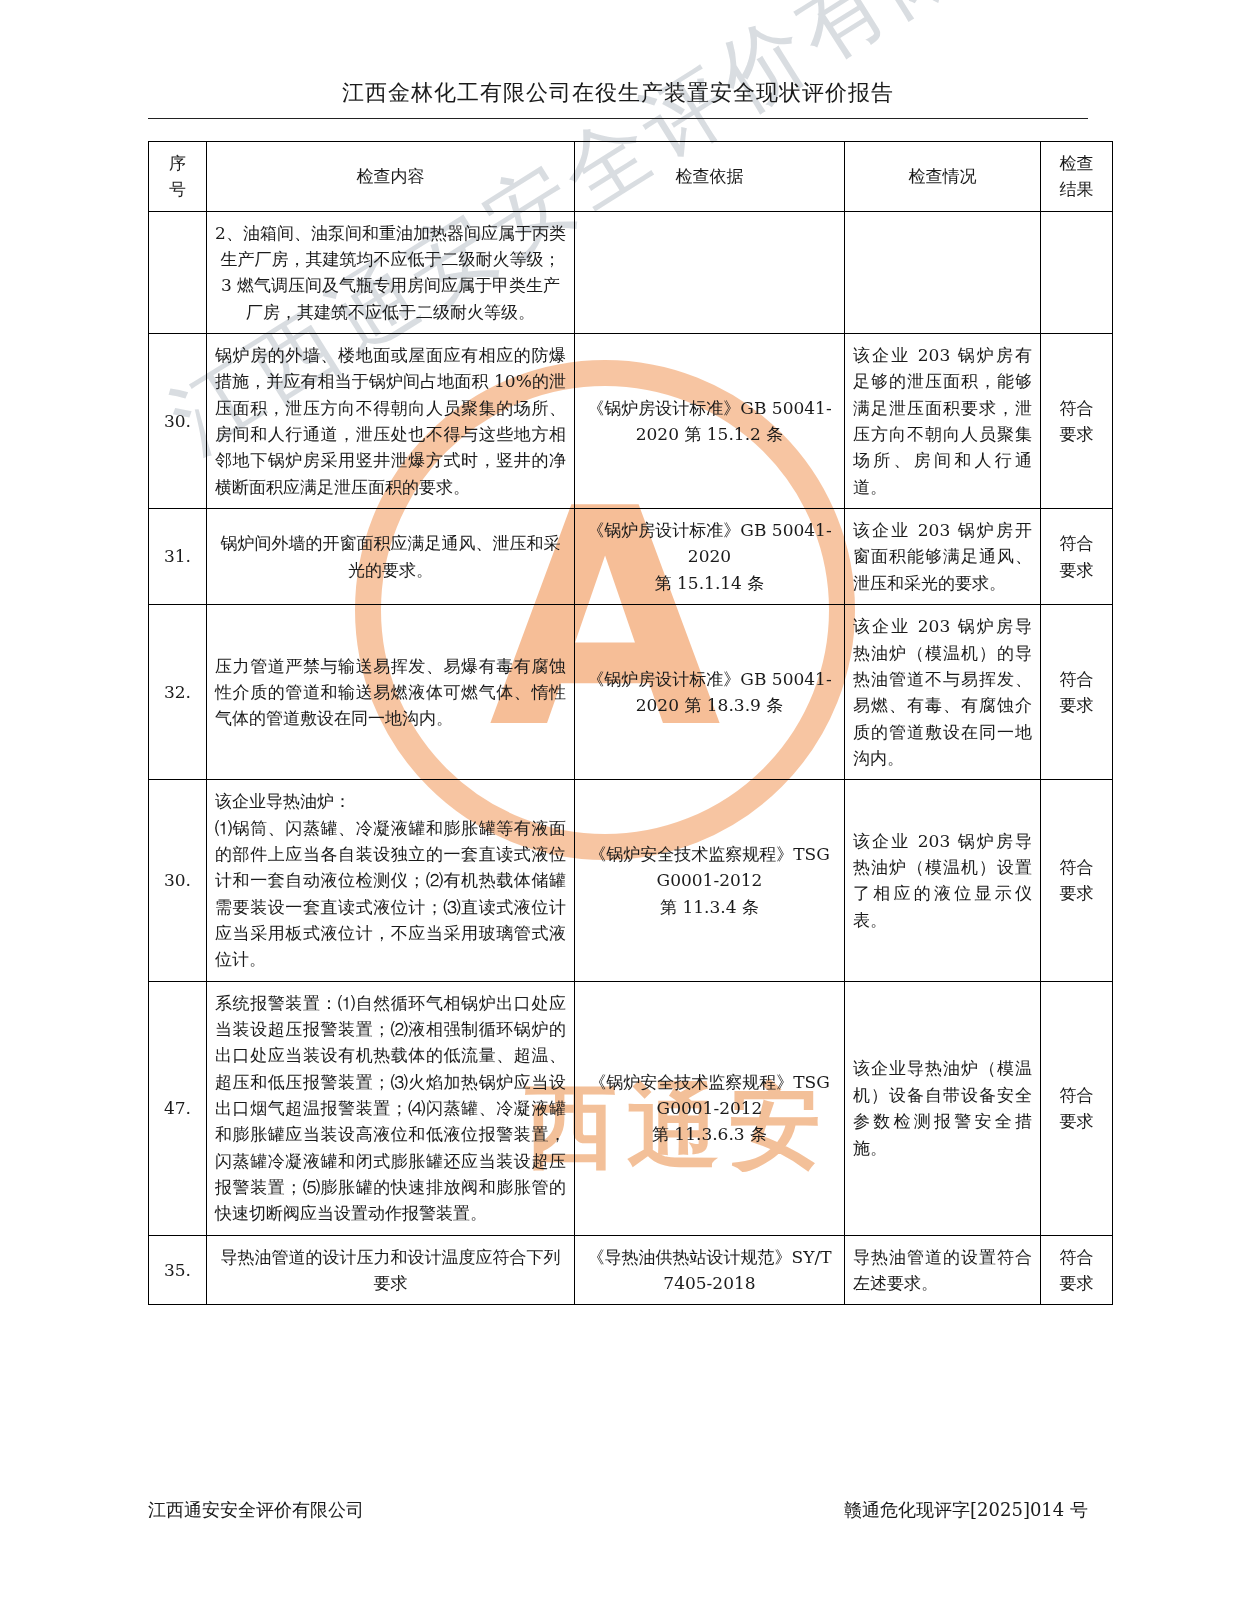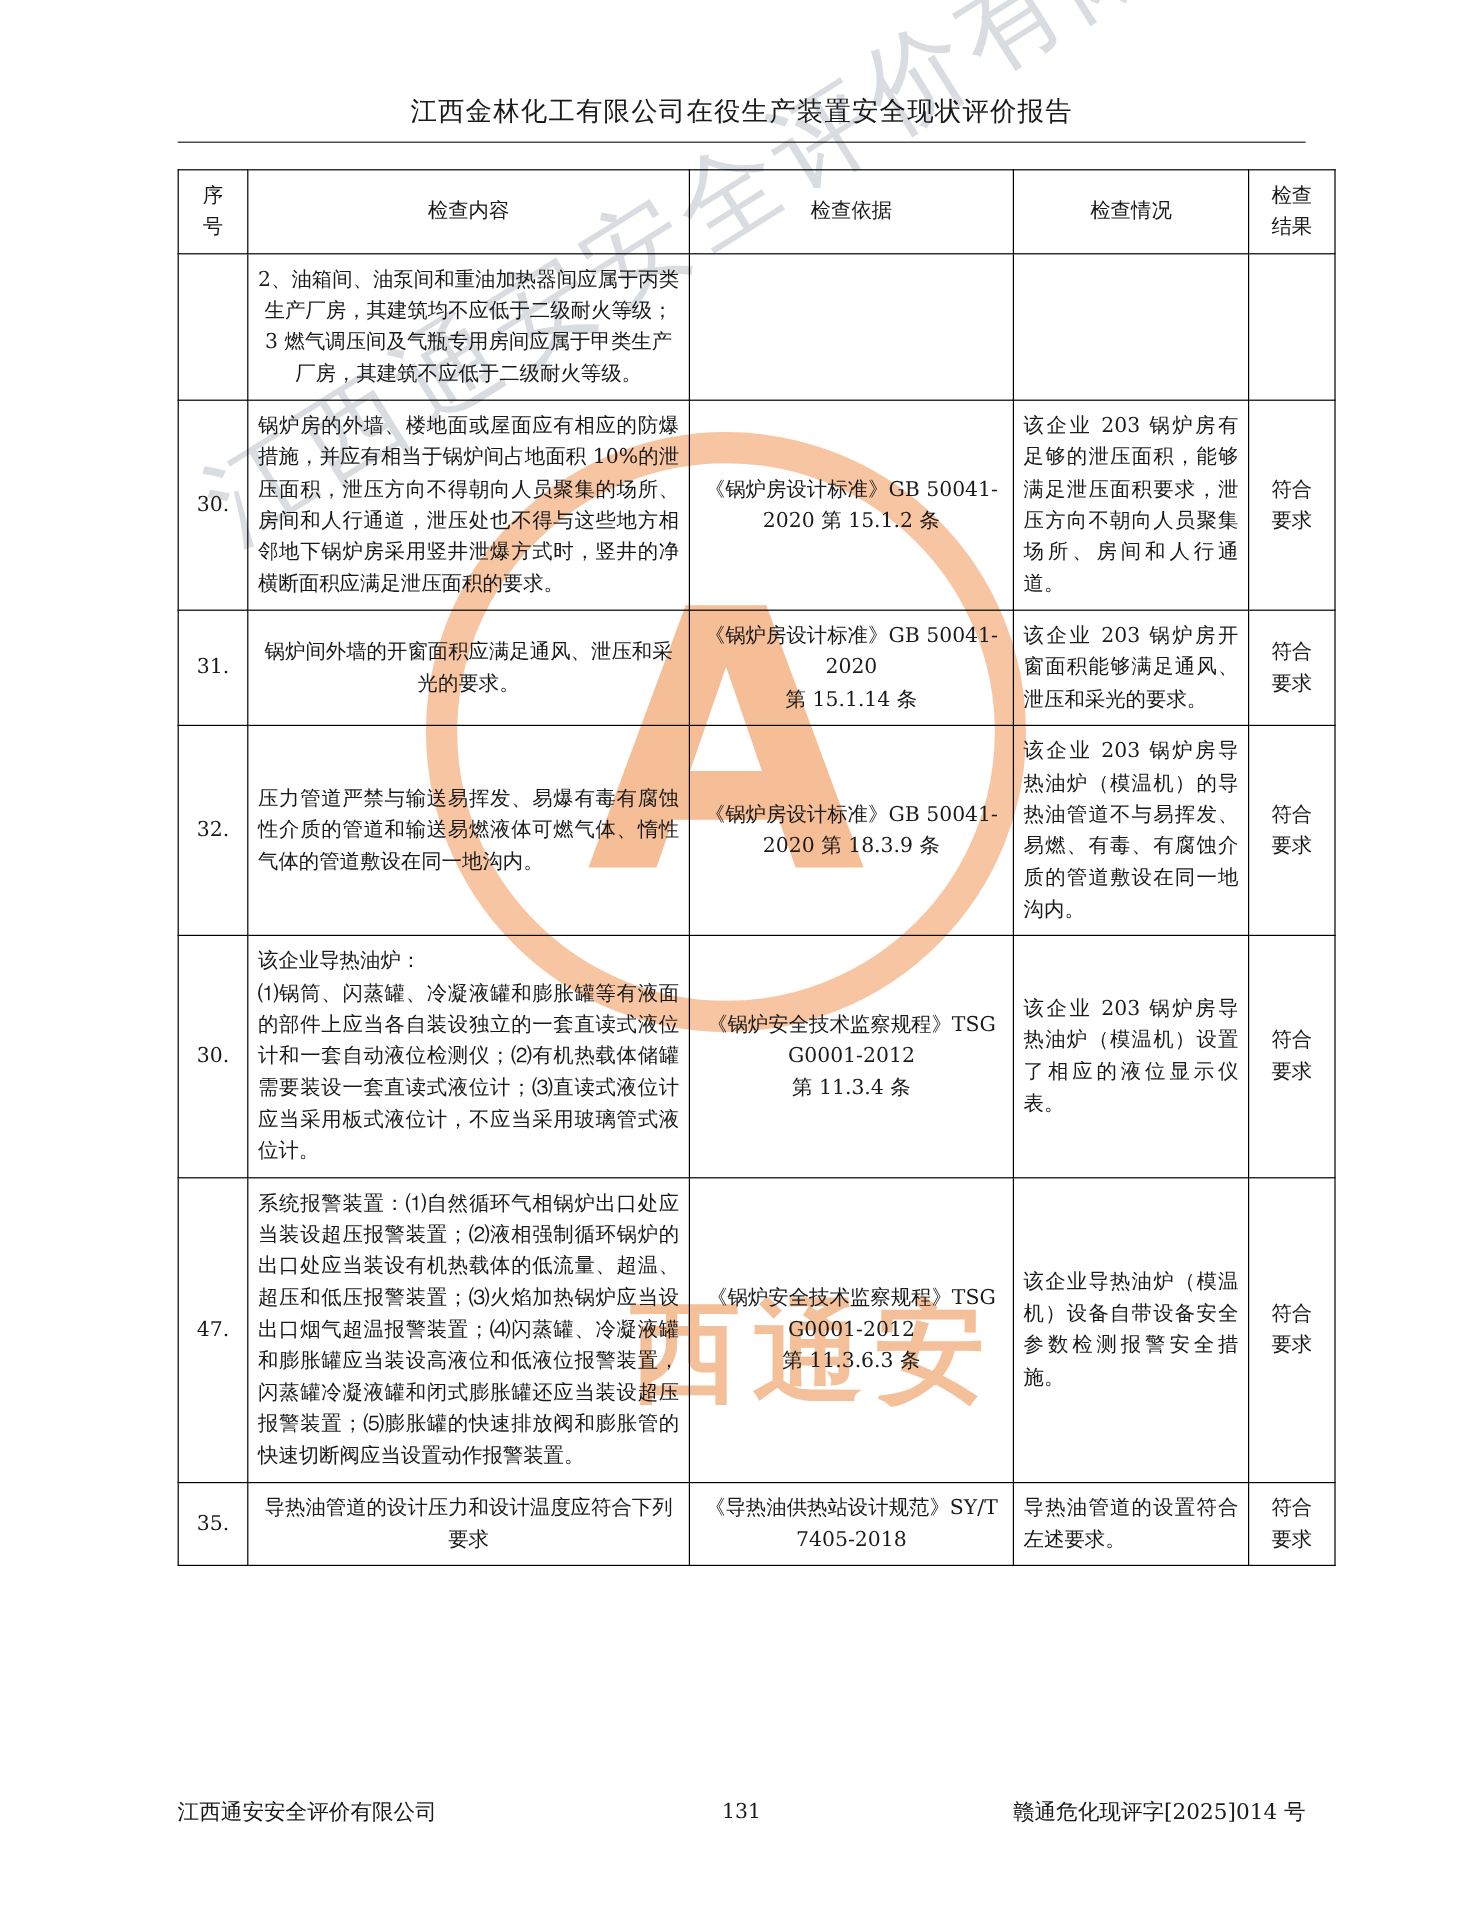--- a/index.html
+++ b/index.html
@@ -340,17 +340,16 @@
               <span class="cell-line">符合</span>
               <span class="cell-line">要求</span>
             </td>
           </tr>
         </tbody>
     </table>
   </div>
 
   <div class="footer">
     <div class="footer-left">江西通安安全评价有限公司</div>
-    <div class="footer-center">131</div>
     <div class="footer-right">赣通危化现评字[2025]014 号</div>
   </div>
 
 </div>
 
 </body></html>

